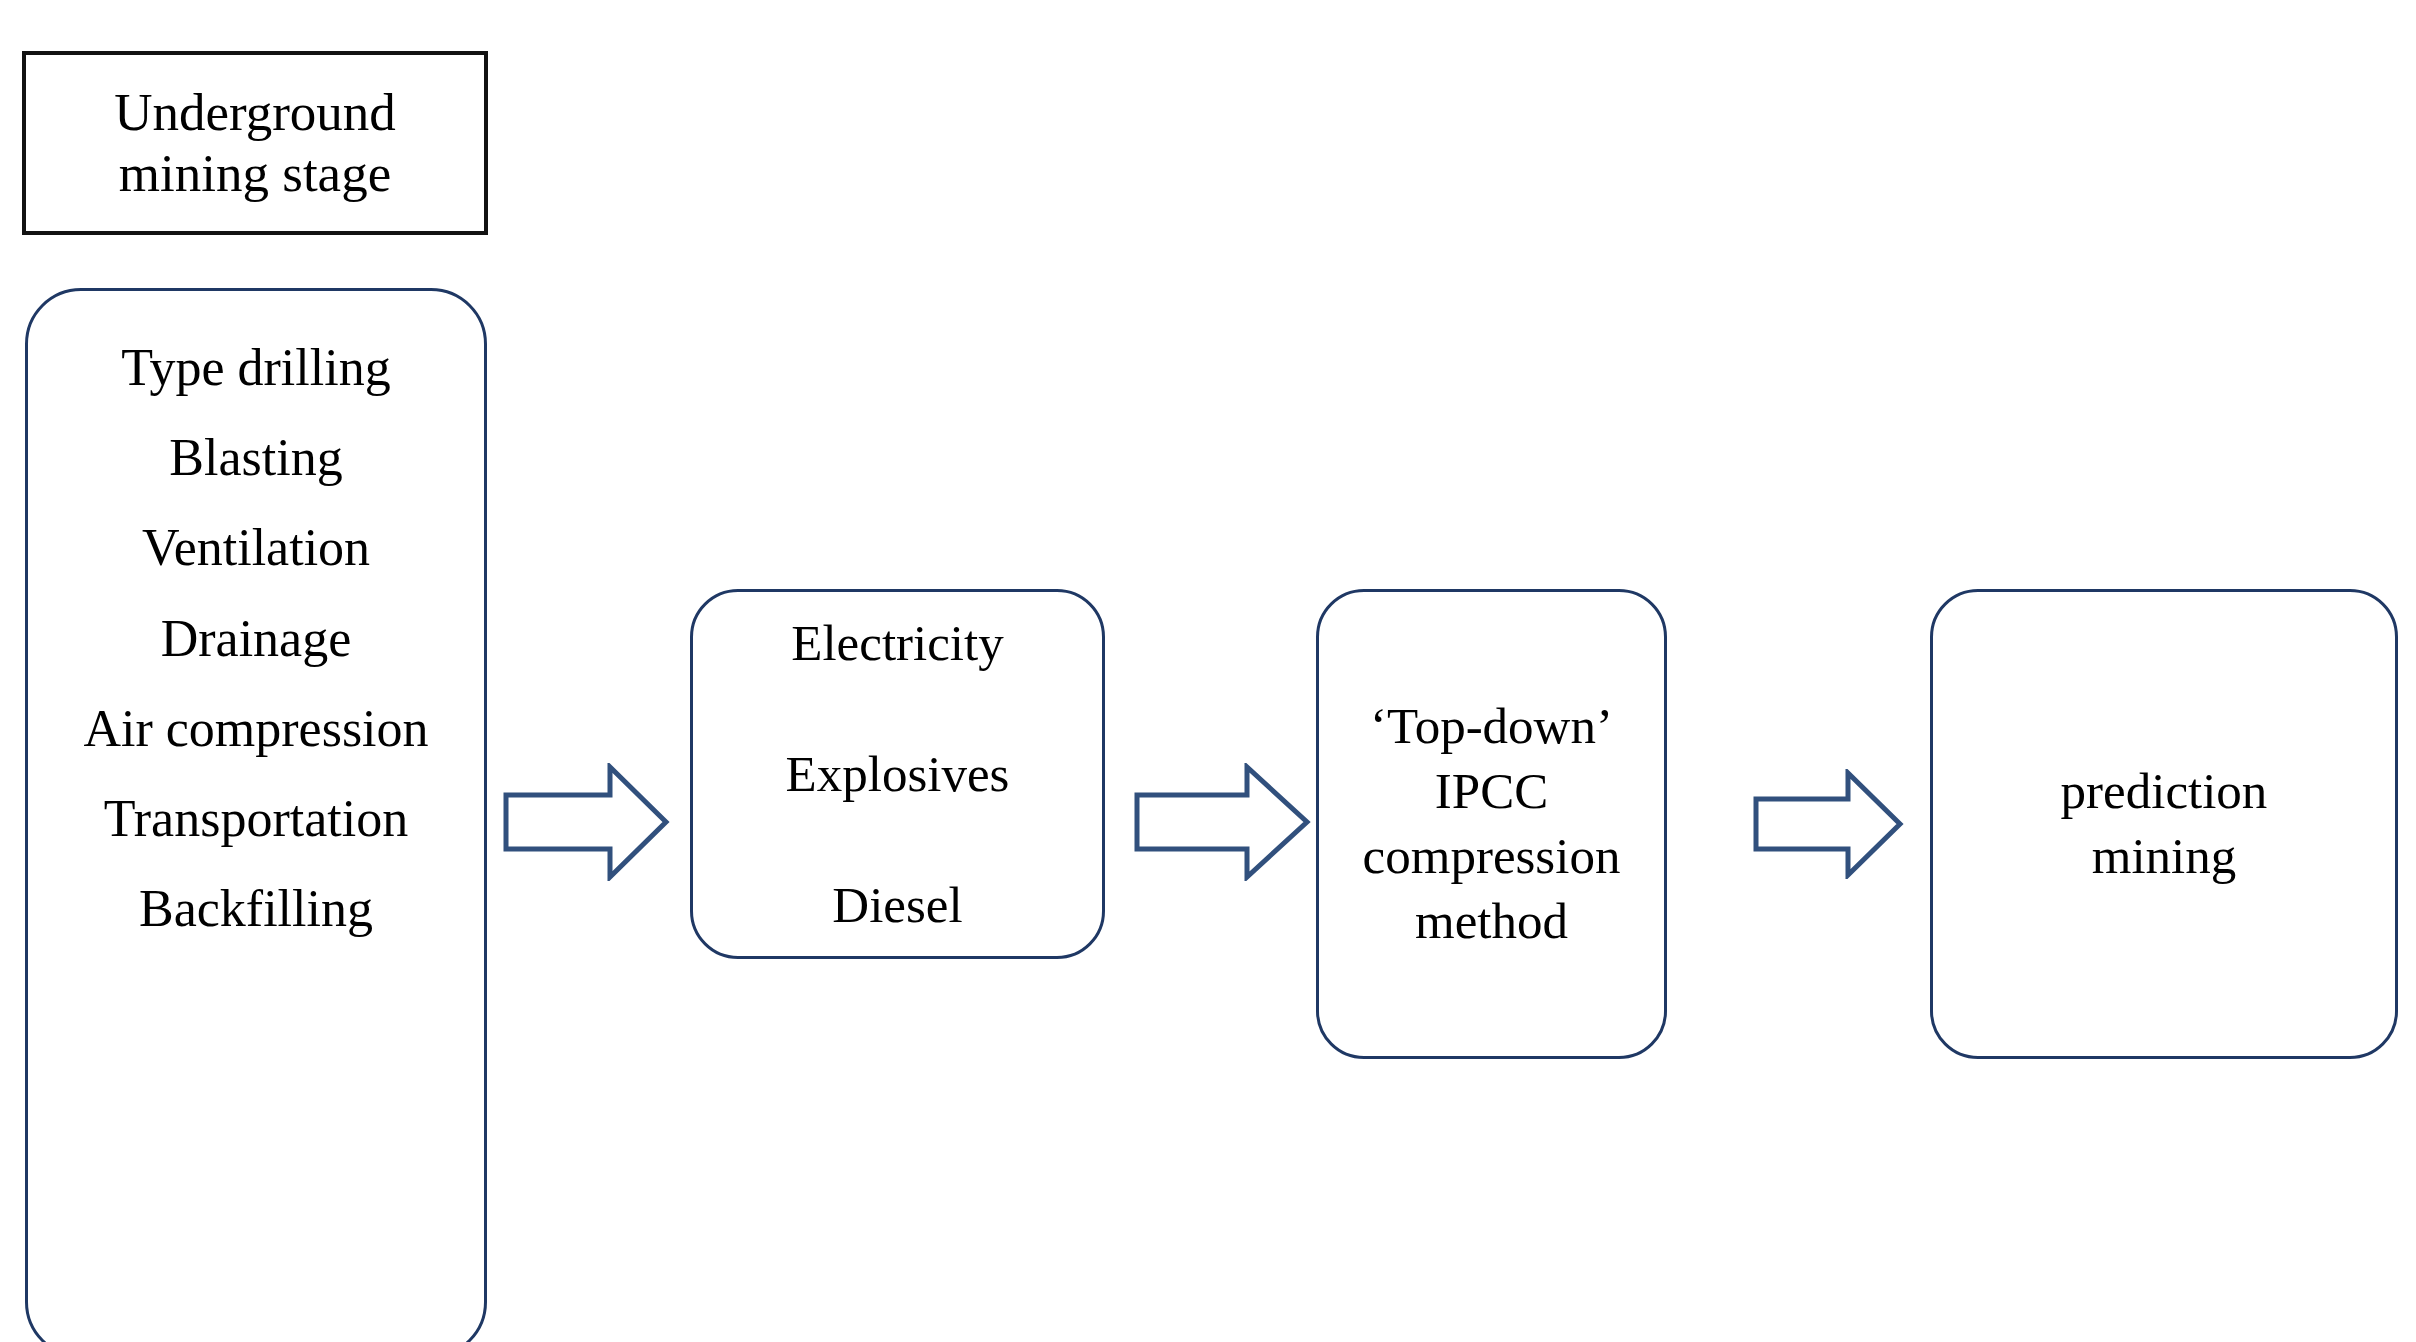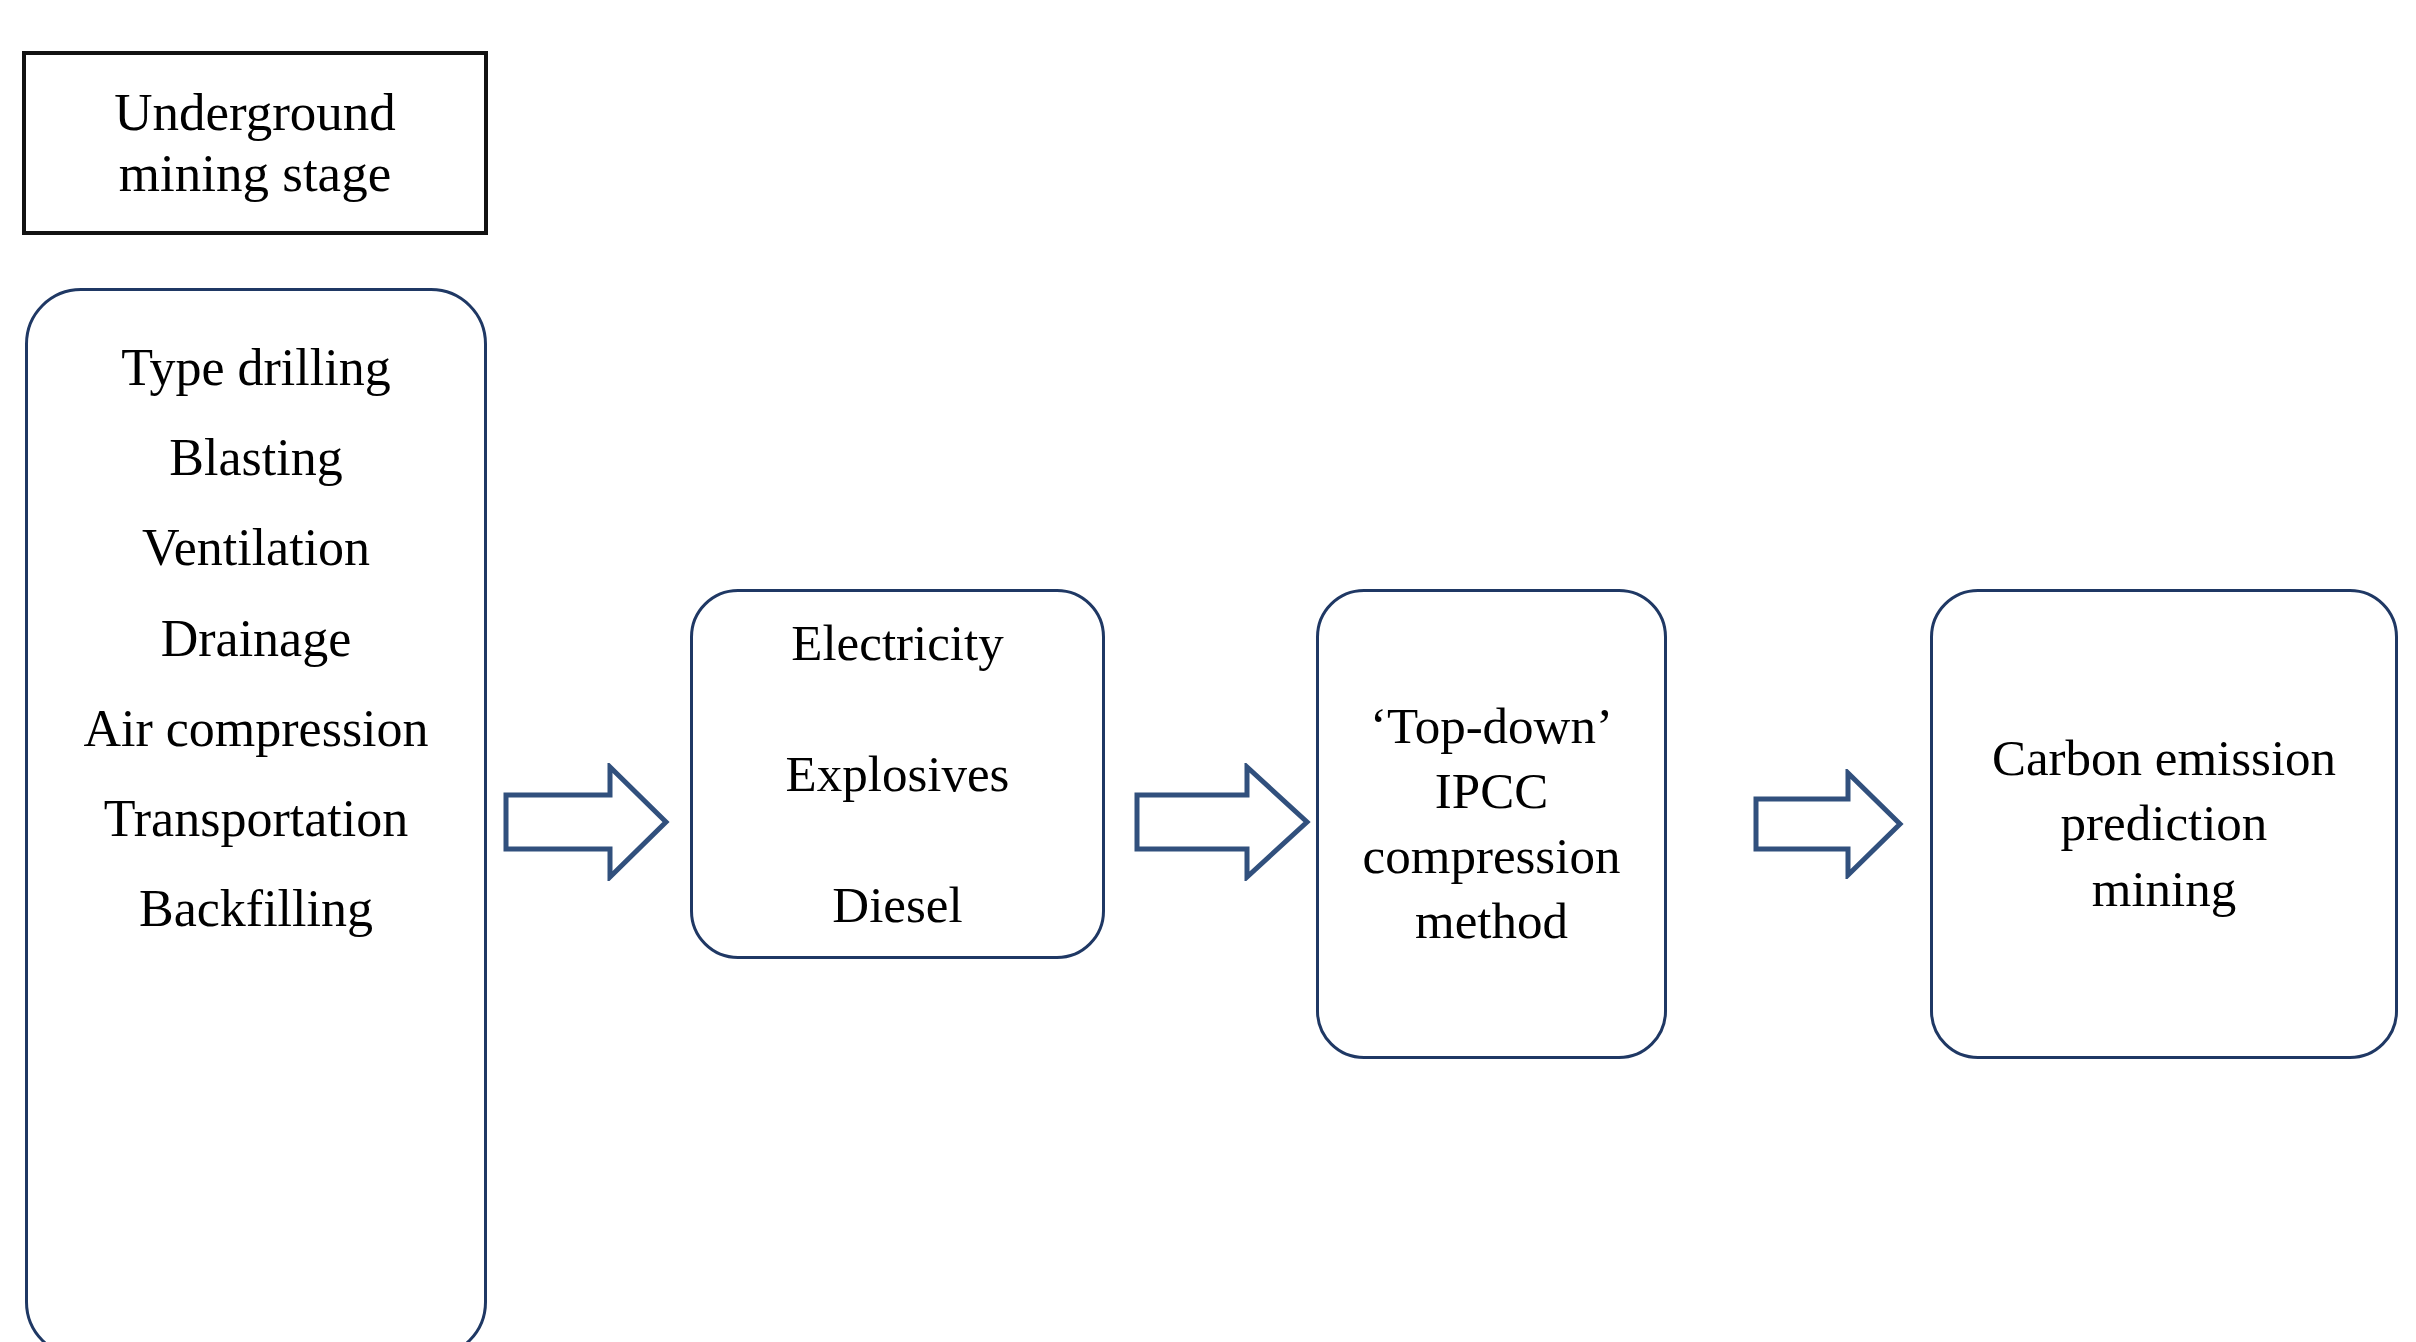--- a/index.html
+++ b/index.html
@@ -168,18 +168,17 @@
     <span class="line">method</span>
   </div>
 
   <div id="arrow-3" class="arrow">
     <svg viewBox="0 0 152 110" preserveAspectRatio="none">
       <polygon points="4,30 96,30 96,4 148,55 96,106 96,80 4,80"></polygon>
     </svg>
   </div>
 
   <div id="output-box" class="box box--rounded-sm">
-    <span class="line">Carbon emission</span>
     <span class="line">prediction</span>
     <span class="line">mining</span>
   </div>
 
 </div>
 
 </body></html>

